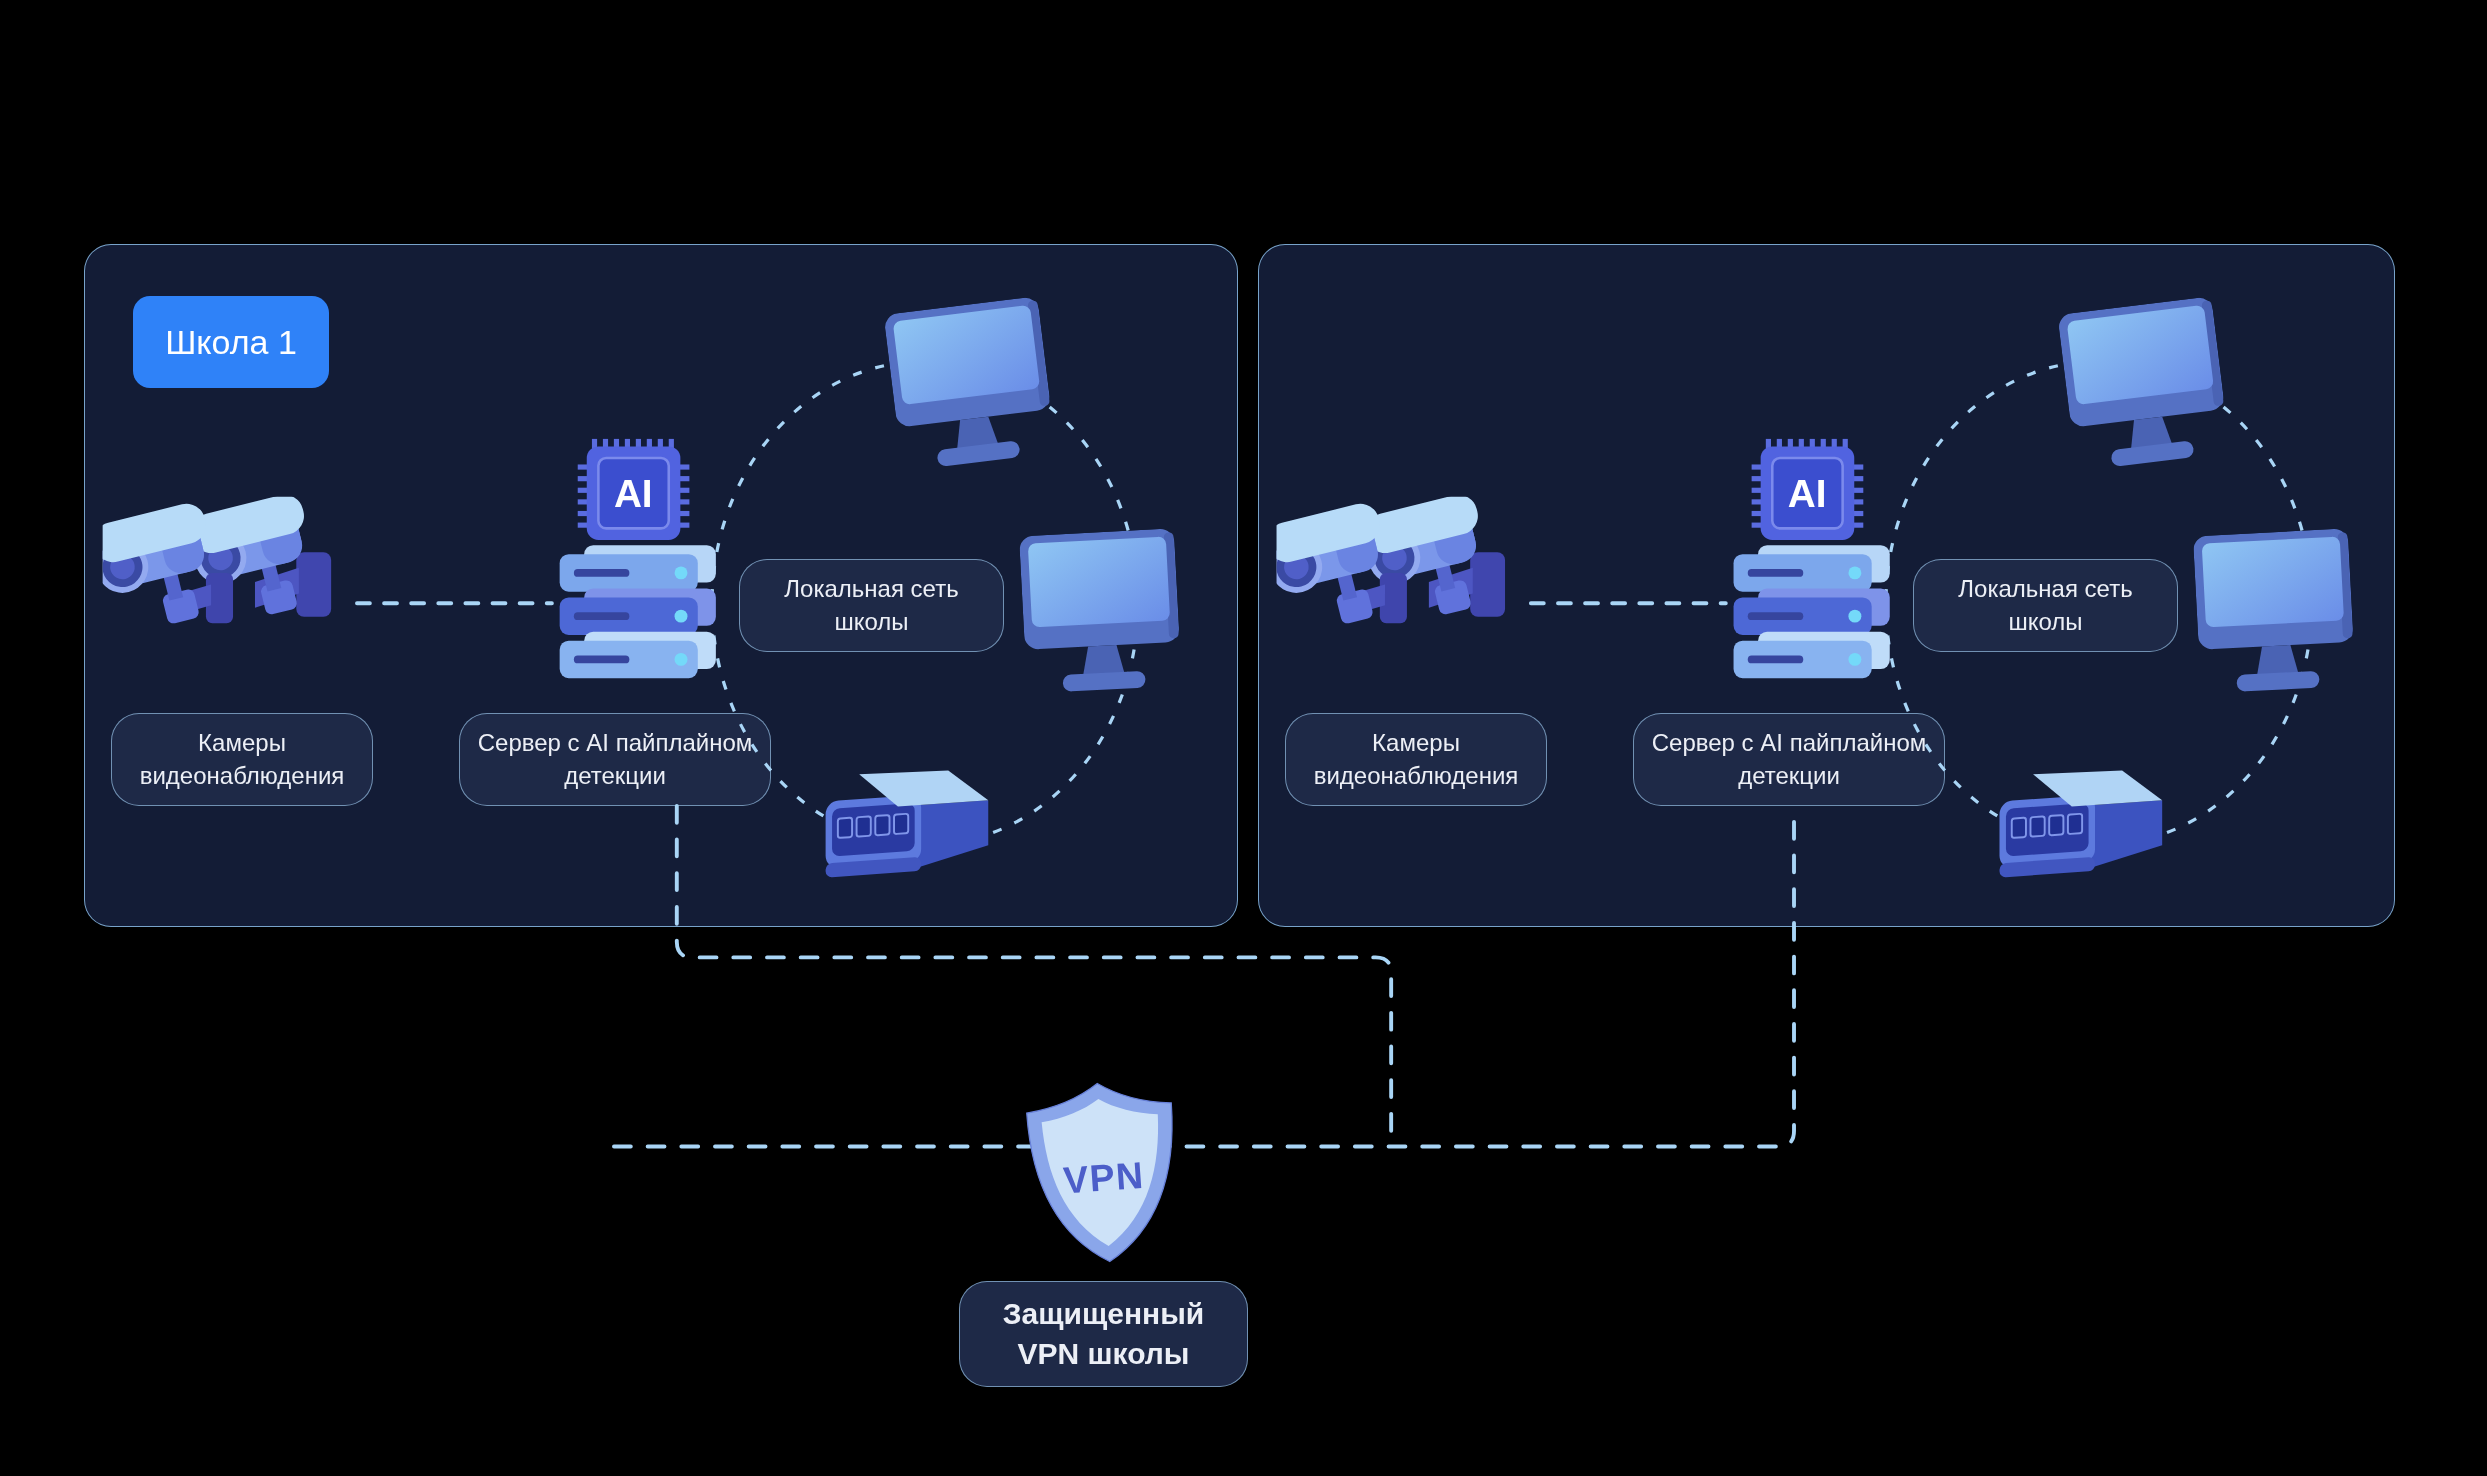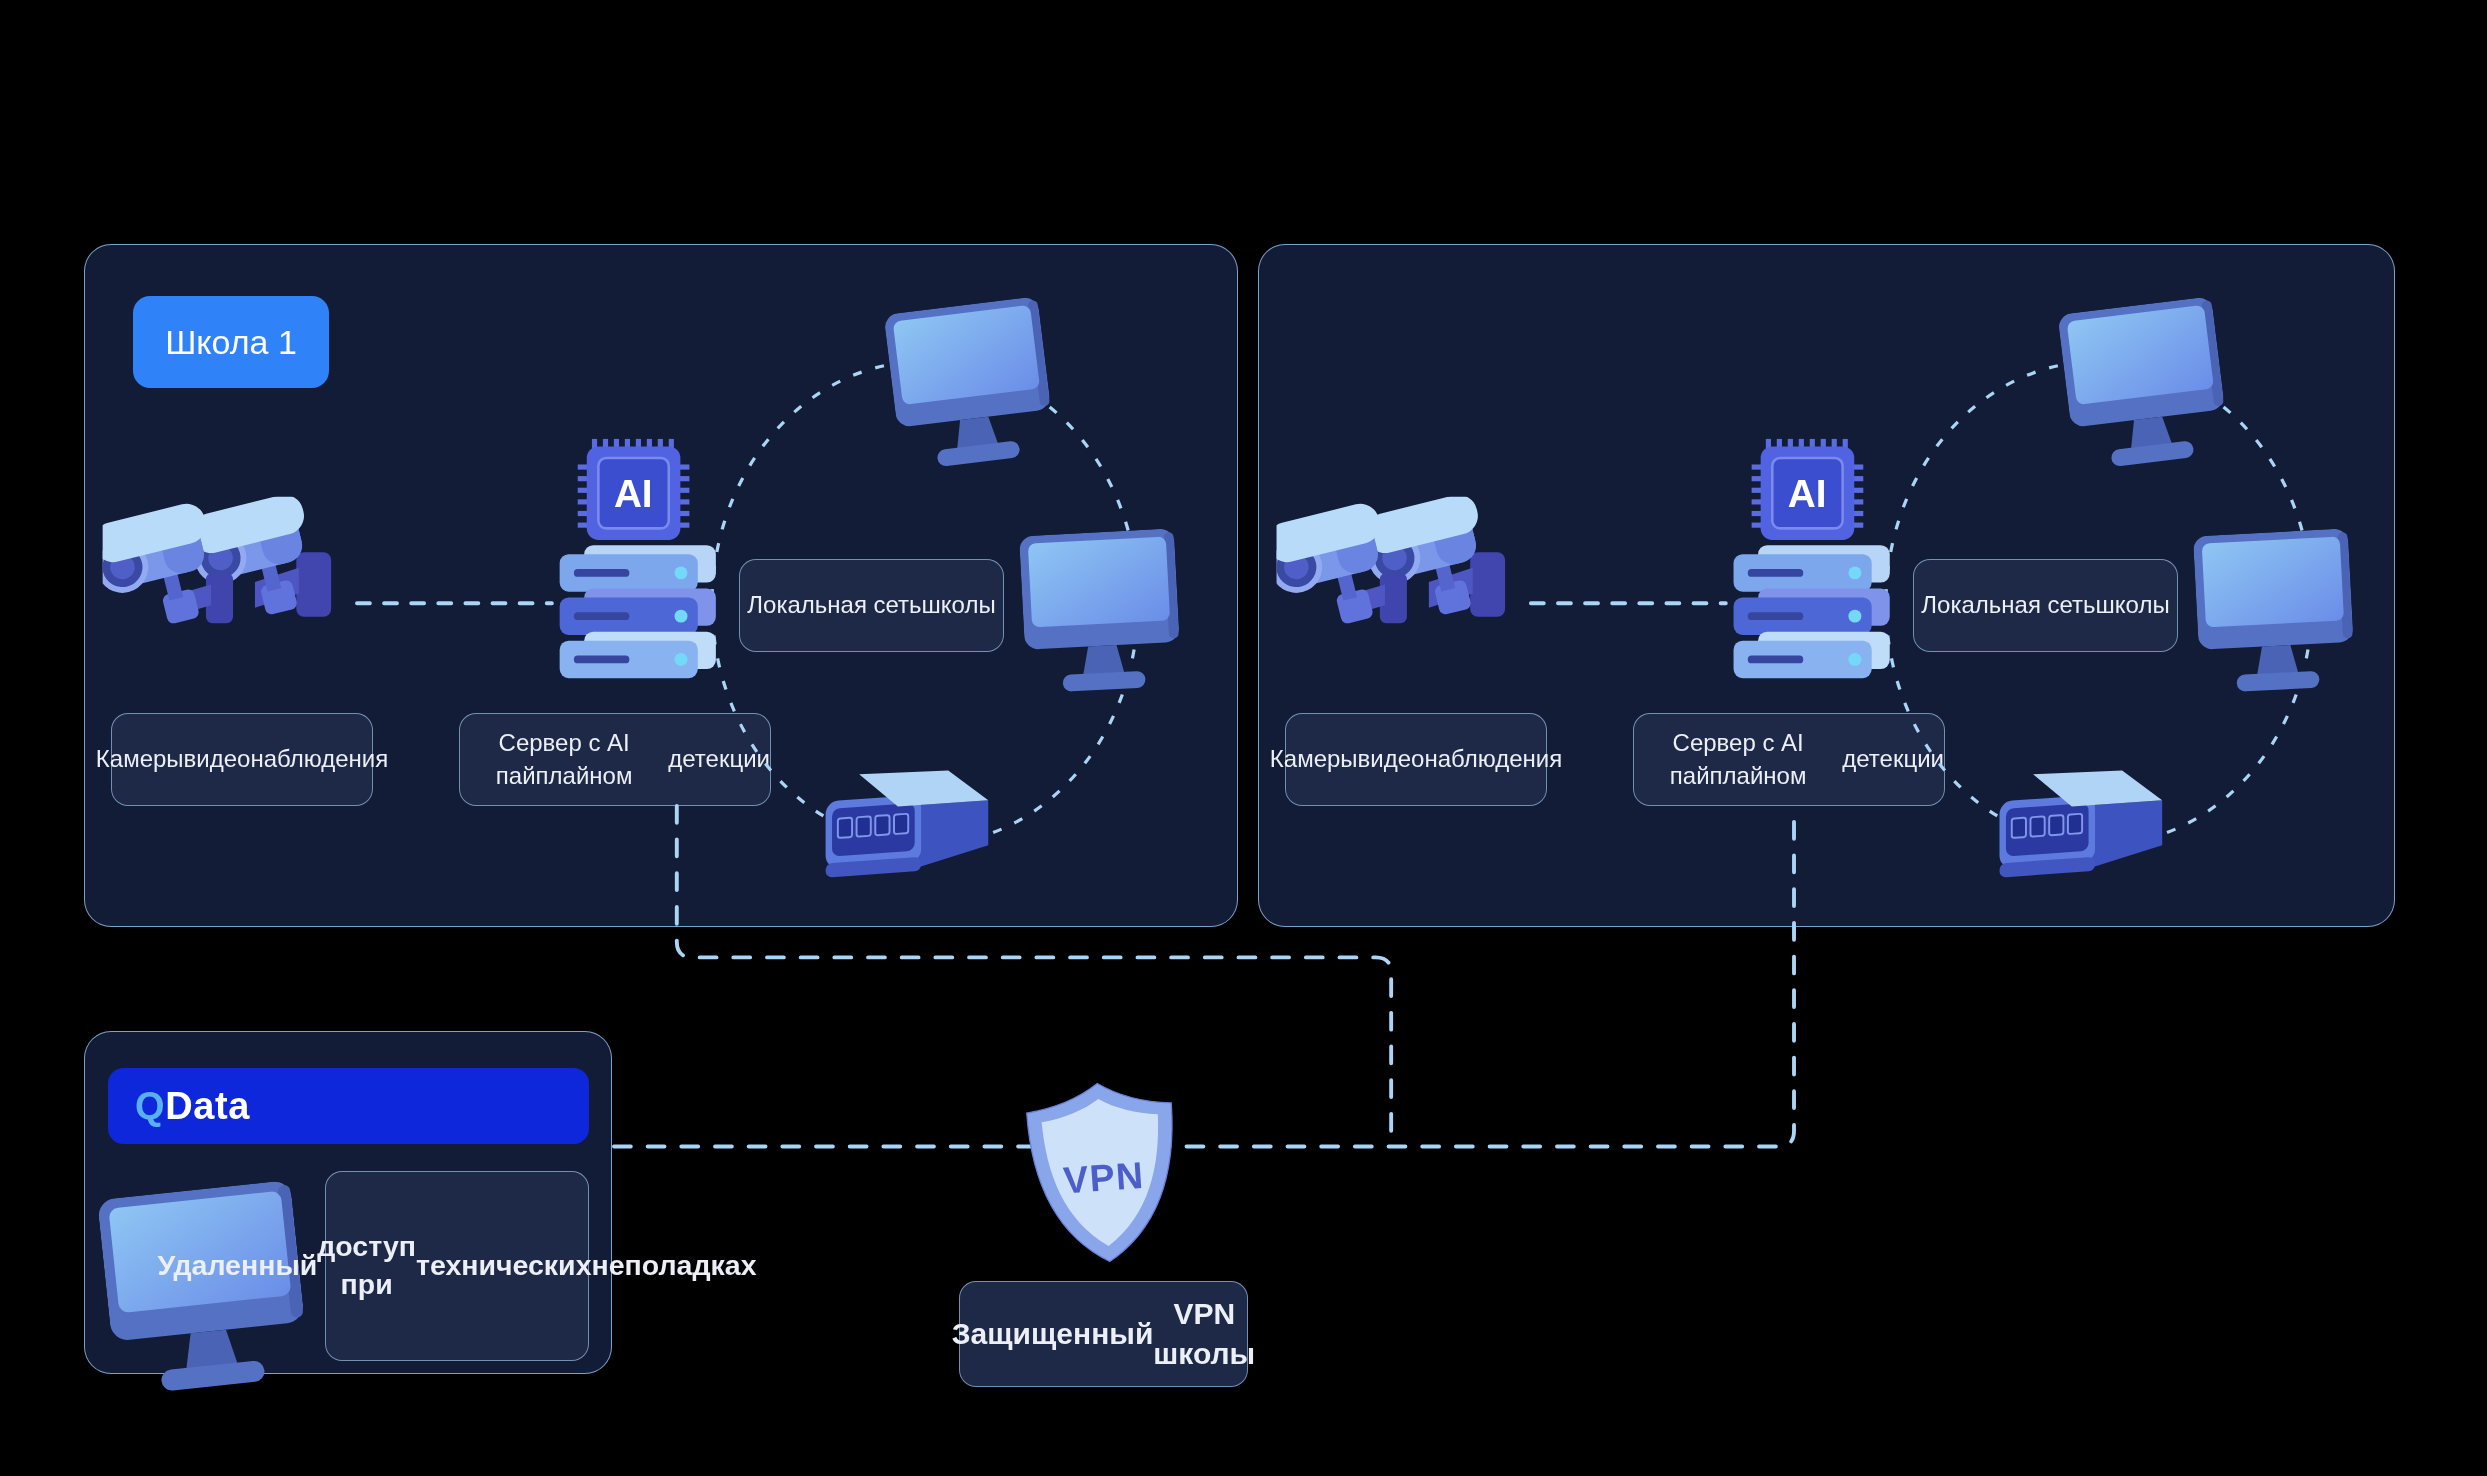--- a/index.html
+++ b/index.html
@@ -9,22 +9,22 @@
   }
   *{margin:0;padding:0;box-sizing:border-box}
   html,body{background:var(--page-bg)}
   body{font-family:"Liberation Sans",sans-serif}
   #canvas{position:relative;width:2487px;height:1477px;background:var(--page-bg);overflow:hidden}
 
   .panel{position:absolute;background:var(--panel-bg);border:1.3px solid var(--panel-border);border-radius:27px;z-index:1}
   .scene{position:absolute;inset:0;width:100%;height:100%;z-index:3;pointer-events:none}
   .badge{position:absolute;display:flex;align-items:center;justify-content:center;background:var(--accent-blue);
          color:#fff;font-weight:400;font-size:34px;border-radius:17px;z-index:4}
-  .label-box{position:absolute;display:flex;flex-direction:row;align-items:center;justify-content:center;
-         text-align:center;background:var(--box-bg);border:1.3px solid var(--box-border);border-radius:17px;
+  .label-box{position:absolute;display:flex;flex-direction:column;align-items:center;justify-content:center;
+         text-align:center;background:var(--box-bg);border:1.3px solid var(--box-border);border-radius:28px;
          color:var(--text);font-size:24px;line-height:1.34;z-index:2}
   .label-box .line{display:block}
   .label-box.bold{font-weight:700;font-size:28.5px;line-height:1.32}
   .label-box.vpn{font-size:30px;z-index:7}
 
   .dash-line{fill:none;stroke:var(--dash);stroke-width:6;stroke-linecap:round;stroke-dasharray:26 26}
   .dash-ring{fill:none;stroke:var(--dash);stroke-width:5;stroke-dasharray:14 22}
   .dash-link{fill:none;stroke:var(--dash);stroke-width:6;stroke-linecap:round;stroke-dasharray:20 22}
 
   #connector-overlay{position:absolute;left:0;top:0;z-index:5;pointer-events:none}
@@ -195,36 +195,20 @@
       <use href="#sym-monitor" x="1452" y="445" width="240" height="250" transform="rotate(-3 1572 570)"></use>
       <use href="#sym-switch" x="1140" y="812" width="270" height="190"></use>
     </svg>
   </section>
 
   <svg id="connector-overlay" width="2487" height="1477" viewBox="0 0 3840 2280">
     <path class="dash-line" d="M 948 1770 H 2746 Q 2770 1770 2770 1746 V 1244"></path>
     <path class="dash-line" d="M 1045 1244 V 1454 Q 1045 1478 1069 1478 H 2124 Q 2148 1478 2148 1502 V 1770"></path>
   </svg>
 
-  <section class="panel" id="qdata">
-    <div id="qdata-header">
-      <div id="qdata-logo">
-        <span class="q">Q</span><span class="rest">Data</span>
-      </div>
-    </div>
-    <svg id="qdata-monitor" width="194" height="203" viewBox="0 0 240 250">
-      <use href="#sym-monitor"></use>
-    </svg>
-    <div class="label-box bold" style="left:240px;top:139px;width:264px;height:190px">
-      <span class="line">Удаленный</span>
-      <span class="line">доступ при</span>
-      <span class="line">технических</span>
-      <span class="line">неполадках</span>
-    </div>
-  </section>
 
   <svg id="vpn-shield" width="163" height="187" viewBox="0 0 252 288">
     <g transform="rotate(-4 126 144)">
       <path d="M126,6 C158,28 196,40 238,44 C238,142 212,232 126,282 C40,232 14,142 14,44 C56,40 94,28 126,6 Z" fill="#8aa6ea" stroke="#667fd8" stroke-width="2"></path>
       <path d="M126,30 C150,46 182,56 216,60 C214,140 192,214 126,258 C60,214 38,140 36,60 C70,56 102,46 126,30 Z" fill="#cde2f8"></path>
       <text class="shield-label" x="126" y="172">VPN</text>
     </g>
   </svg>
   <div class="label-box bold vpn" style="left:959px;top:1281px;width:289px;height:106px">
     <span class="line">Защищенный</span>

